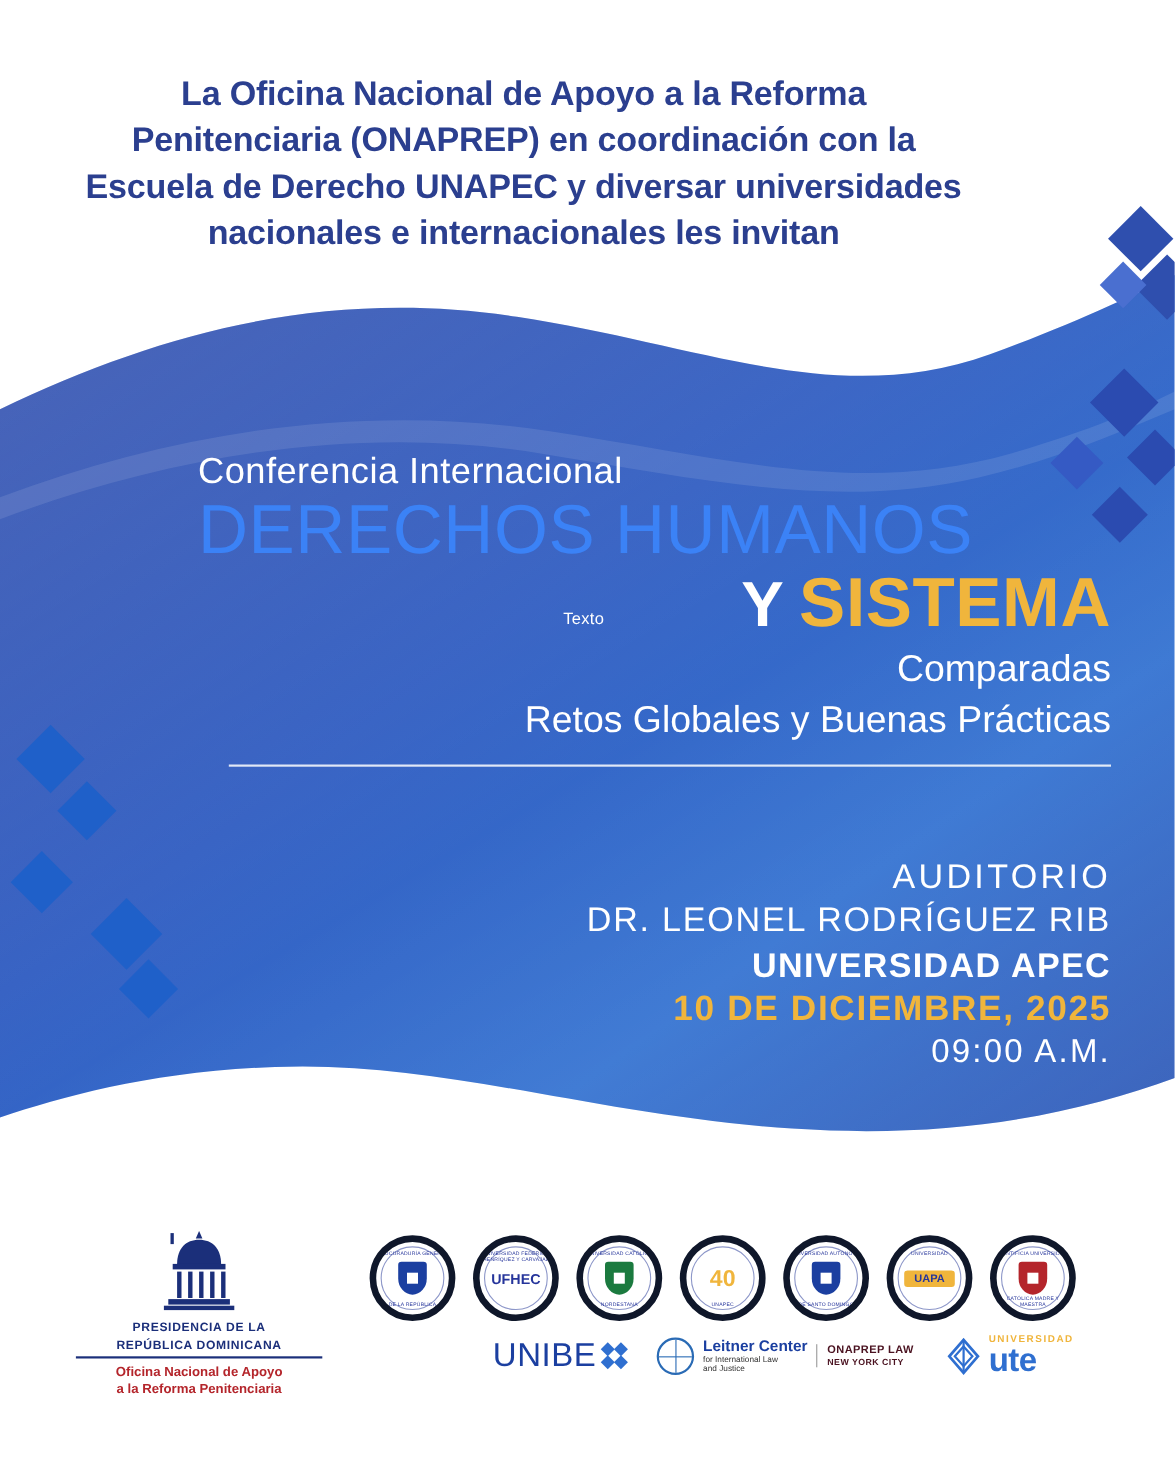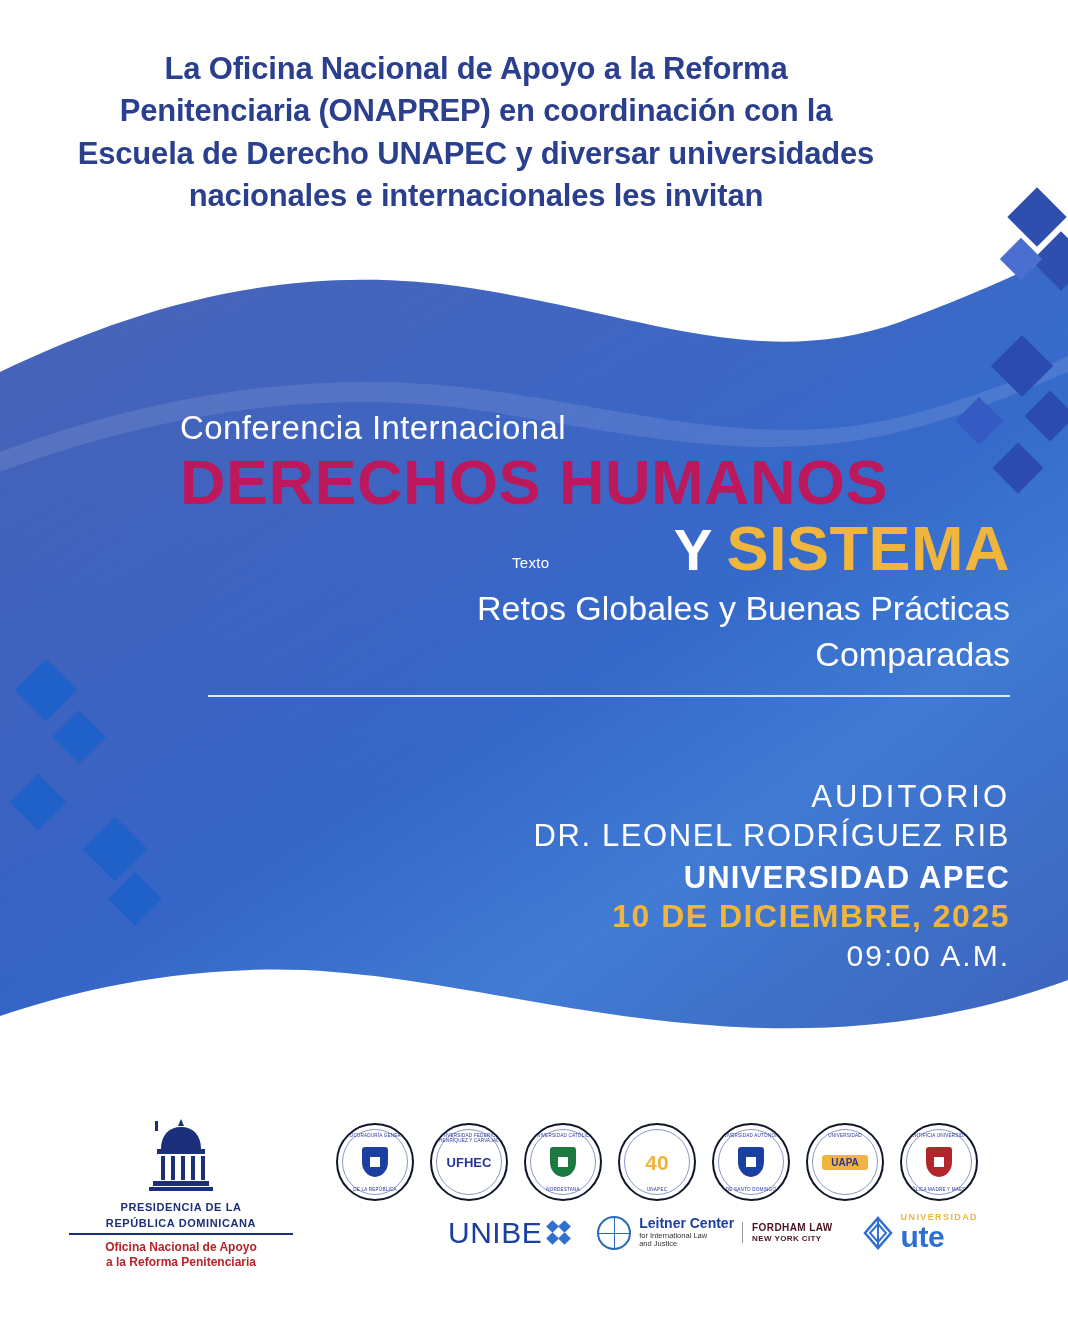--- a/index.html
+++ b/index.html
@@ -14,21 +14,21 @@
     position: relative;
     width: 1068px;
     height: 1335px;
     background: #ffffff;
     overflow: hidden;
   }
 
   
   .header-block {
     position: absolute;
-    top: 48px;
+    top: 64px;
     left: 0;
     width: 952px;
     text-align: center;
     z-index: 6;
     padding: 0 30px;
   }
   .header-line {
     font-size: 31px;
     font-weight: bold;
     color: #2b3f8f;
@@ -80,24 +80,24 @@
   .conf-label {
     font-size: 33px;
     font-weight: 400;
     letter-spacing: 0.4px;
     color: #ffffff;
     line-height: 1.1;
     margin-bottom: 4px;
   }
   .t-derechos {
     font-size: 63px;
-    font-weight: bold;
+    font-weight: normal;
     letter-spacing: 0.5px;
     line-height: 1.02;
-    color: #be185d;
+    color: #3b82f6;
     white-space: nowrap;
   }
   .row-y {
     display: flex;
     align-items: flex-end;
     justify-content: flex-end;
     gap: 14px;
     position: relative;
   }
   .t-y {
@@ -233,21 +233,21 @@
     top: 18px;
     display: flex;
     align-items: center;
     gap: 16px;
   }
   .logo-circle {
     width: 78px;
     height: 78px;
     border-radius: 50%;
     background: #ffffff;
-    border: 2px solid #0f172a;
+    border: 6px solid #0f172a;
     display: flex;
     align-items: center;
     justify-content: center;
     position: relative;
     overflow: hidden;
   }
   .logo-circle .ring {
     position: absolute;
     inset: 4px;
     border-radius: 50%;
@@ -425,22 +425,22 @@
   <div class="diamond d-l5"></div>
 
   <div class="title-block">
     <div class="conf-label">Conferencia Internacional</div>
     <div class="t-derechos">DERECHOS HUMANOS</div>
     <div class="row-y">
       <span class="texto-mark">Texto</span>
       <span class="t-y">Y</span>
       <span class="t-sistema">SISTEMA</span>
     </div>
+    <div class="t-sub">Comparadas</div>
     <div class="t-sub">Retos Globales y Buenas Prácticas</div>
-    <div class="t-sub">Comparadas</div>
     <div class="divider"></div>
   </div>
 
   <div class="venue-block">
     <div class="v-line1">AUDITORIO</div>
     <div class="v-line2">DR. LEONEL RODRÍGUEZ RIB</div>
     <div class="v-line3">UNIVERSIDAD APEC</div>
     <div class="v-date">10 DE DICIEMBRE, 2025</div>
     <div class="v-time">09:00 A.M.</div>
   </div>
@@ -530,21 +530,21 @@
       </div>
 
       <div class="leitner">
         <span class="globe"></span>
         <span class="leitner-txt">
           <span class="leitner-name" style="display:block">Leitner Center</span>
           <span class="leitner-sub" style="display:block">for International Law</span>
           <span class="leitner-sub" style="display:block">and Justice</span>
         </span>
         <span class="fordham">
-          <span class="fordham-1" style="display:block">FORDHAM LAW</span>
+          <span class="fordham-1" style="display:block">ONAPREP LAW</span>
           <span class="fordham-2" style="display:block">NEW YORK CITY</span>
         </span>
       </div>
 
       <div class="ute">
         <span class="ute-mark">
           <svg width="34" height="34" viewBox="0 0 34 34" xmlns="http://www.w3.org/2000/svg">
             <path d="M17 2 L30 17 L17 32 L4 17 Z" fill="none" stroke="#2f6fd0" stroke-width="2.5"></path>
             <path d="M17 8 L25 17 L17 26 L9 17 Z" fill="none" stroke="#2f6fd0" stroke-width="2"></path>
             <line x1="17" y1="2" x2="17" y2="32" stroke="#2f6fd0" stroke-width="2"></line>

